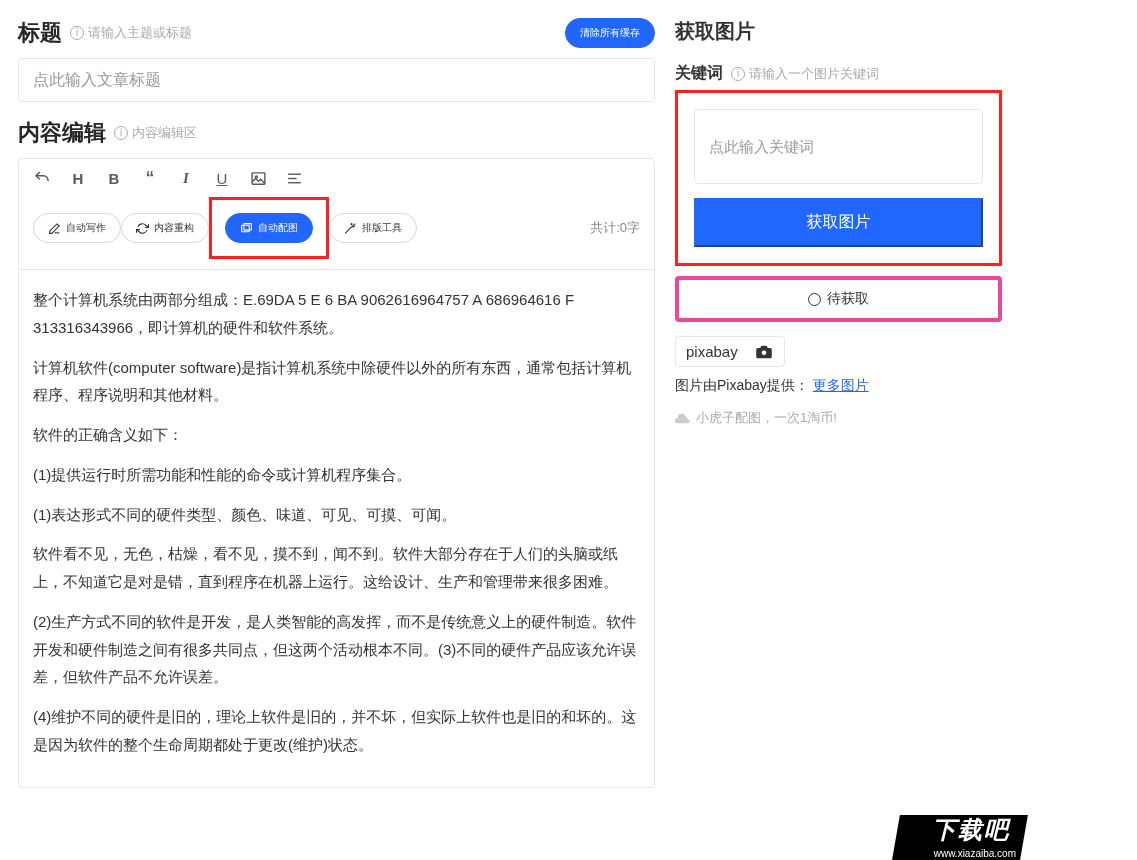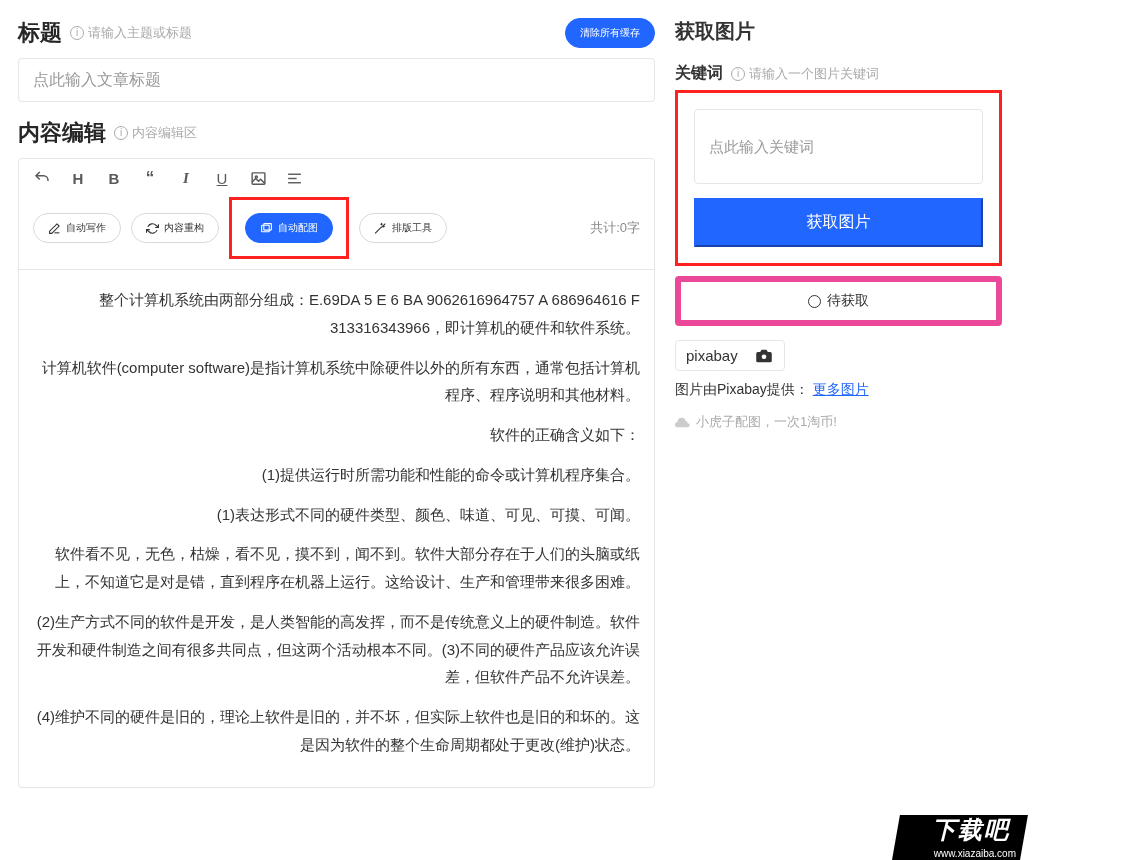--- a/index.html
+++ b/index.html
@@ -17,32 +17,32 @@
 .btn-primary { background: #2066ff; border-color: #2066ff; color: #fff; }
 .btn-primary-big { background: #2066ff; border-color: #2066ff; color: #fff; width: 100%; padding: 12px; font-size: 16px; justify-content: center; }
 
 .title-input { width: 100%; padding: 12px 14px; border: 1px solid #e6e6e6; border-radius: 4px; font-size: 16px; color: #333; margin-bottom: 16px; }
 .title-input::placeholder { color: #999; }
 
 .editor-panel { border: 1px solid #e6e6e6; border-radius: 4px; }
 .toolbar { border-bottom: 1px solid #e6e6e6; padding: 10px 14px; }
 .toolbar-row1 { display: flex; align-items: center; gap: 18px; margin-bottom: 10px; }
 .fmt-icon { width: 18px; height: 18px; cursor: pointer; color: #595959; display: inline-flex; align-items: center; justify-content: center; }
-.toolbar-row2 { display: flex; align-items: center; gap: 10px; }
+.toolbar-row2 { display: flex; align-items: center; }
 .count-text { margin-left: auto; font-size: 13px; color: #888; }
-.editor-content { padding: 16px 14px; line-height: 1.85; color: #333; font-size: 15px; text-align: right; }
+.editor-content { padding: 16px 14px; line-height: 1.85; color: #333; font-size: 15px; }
 .editor-content p { margin-bottom: 12px; }
 
 .highlight-red { border: 3px solid #ff2020; padding: 13px; }
 .highlight-red-box { border: 3px solid #ff2020; padding: 16px; margin-bottom: 10px; }
 
 .keyword-input { width: 100%; padding: 28px 14px; border: 1px solid #e6e6e6; border-radius: 4px; font-size: 15px; margin-bottom: 14px; }
 .keyword-input::placeholder { color: #999; }
 
-.pending-btn { width: 100%; padding: 10px; border: 6px solid #ec4899; border-radius: 4px; background: #fff; display: flex; align-items: center; justify-content: center; gap: 6px; cursor: pointer; color: #333; font-size: 14px; }
+.pending-btn { width: 100%; padding: 10px; border: 4px solid #ec4899; border-radius: 4px; background: #fff; display: flex; align-items: center; justify-content: center; gap: 6px; cursor: pointer; color: #333; font-size: 14px; }
 .circle-icon { width: 13px; height: 13px; border: 1.5px solid #333; border-radius: 50%; display: inline-block; }
 
 .pixabay-badge { display: inline-flex; align-items: center; gap: 16px; border: 1px solid #e6e6e6; border-radius: 4px; padding: 6px 10px; margin: 14px 0 10px; font-size: 15px; }
 .camera-icon { width: 20px; height: 14px; }
 
 .provider-line { font-size: 14px; color: #333; margin-bottom: 14px; }
 .provider-line a { color: #2066ff; text-decoration: underline; }
 
 .footer-note { font-size: 13px; color: #aaa; display: flex; align-items: center; gap: 5px; }
 .cloud-icon { width: 16px; height: 12px; }

